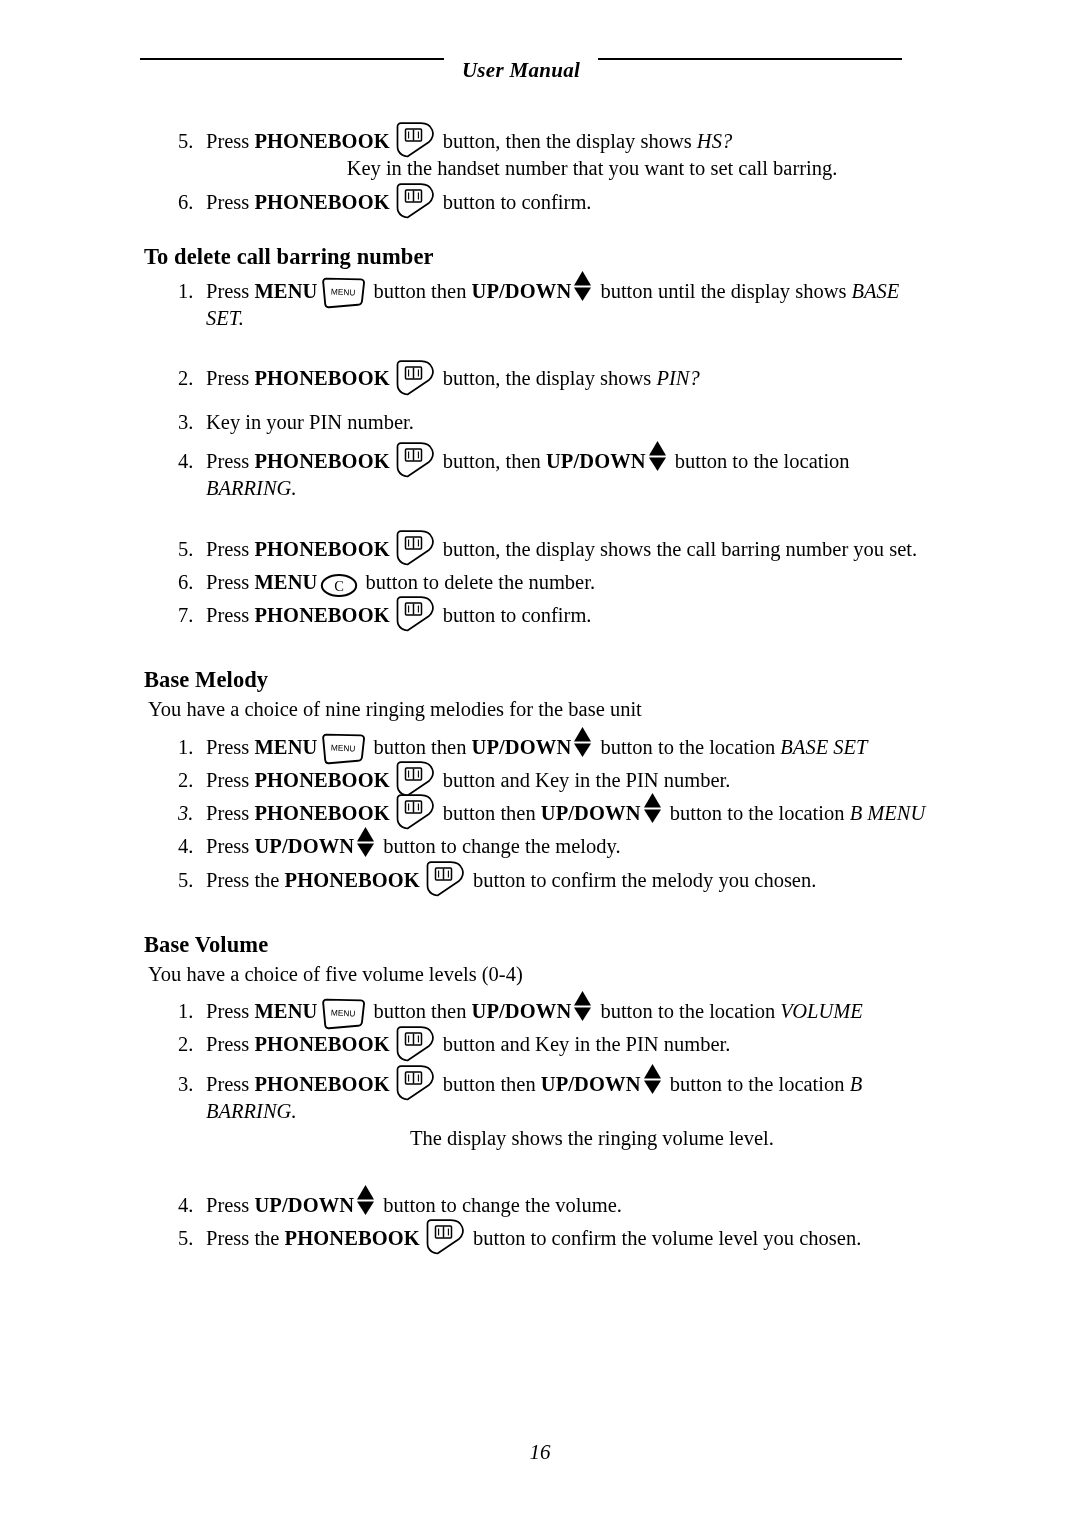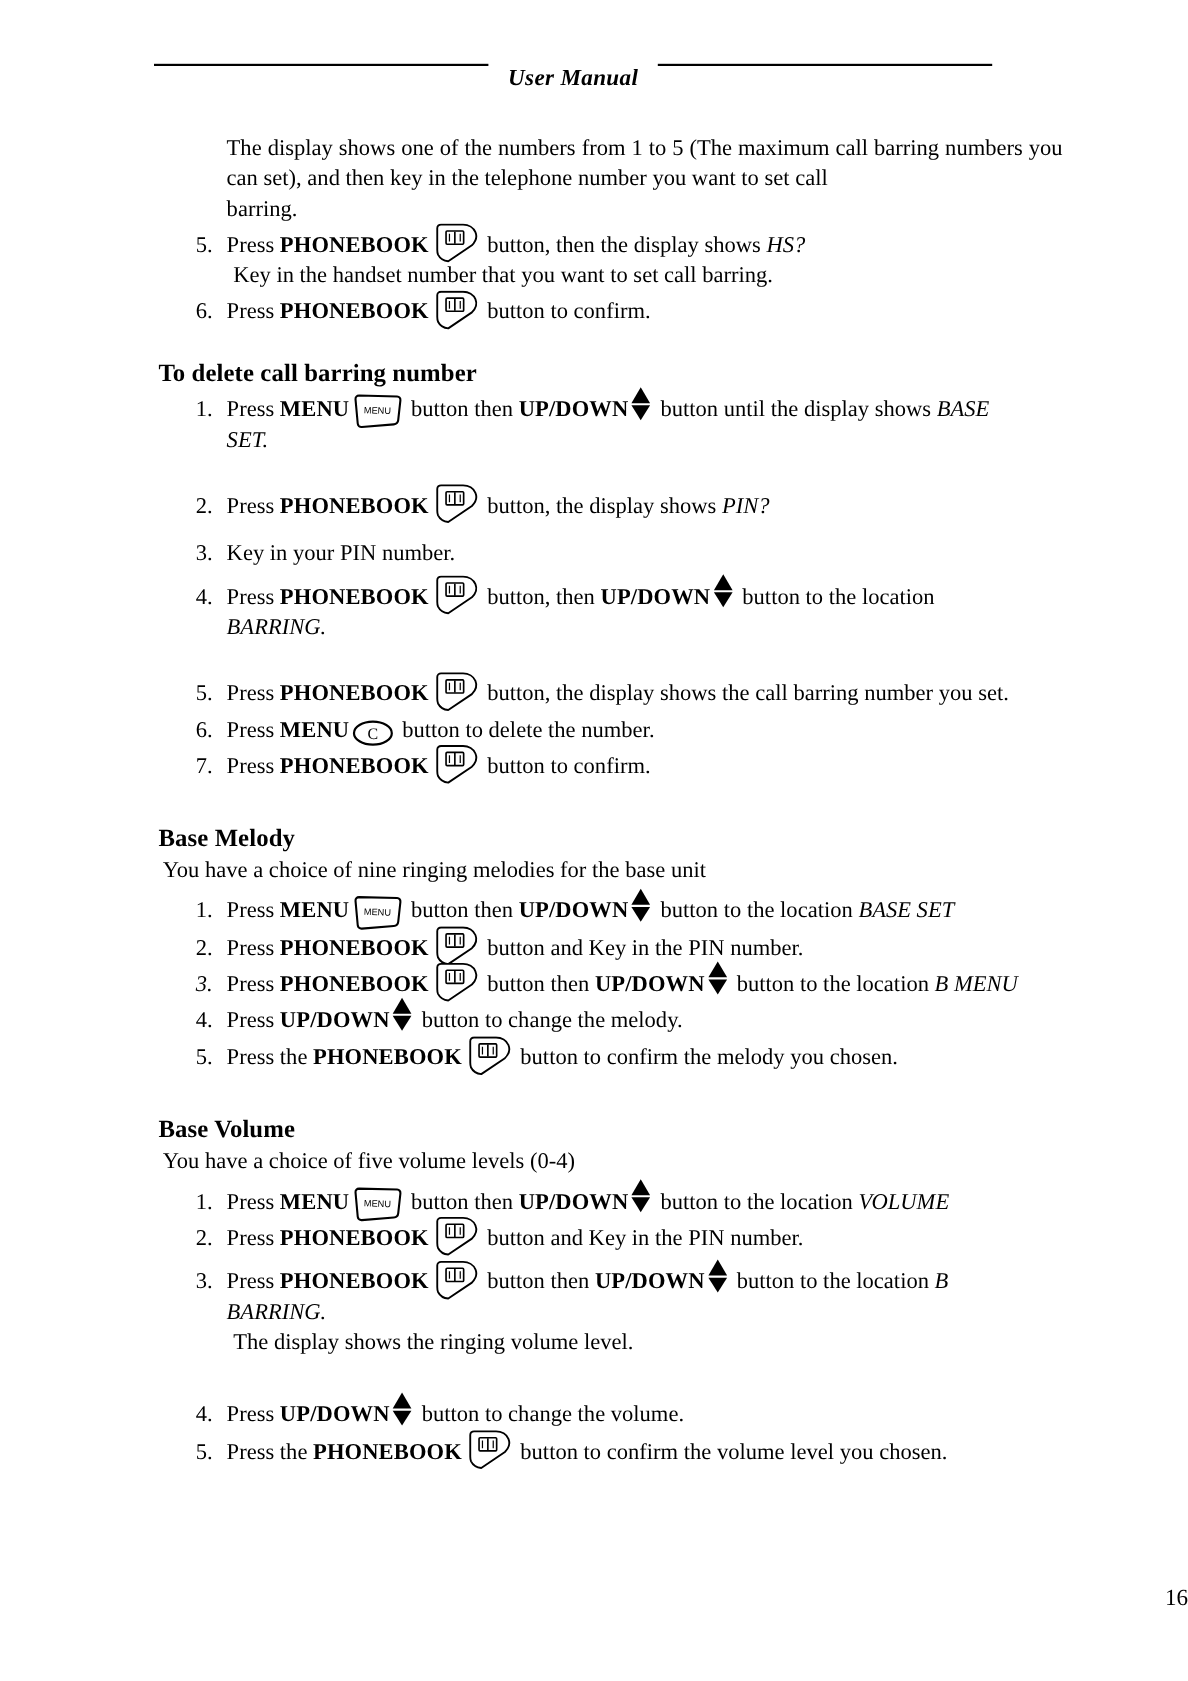--- a/index.html
+++ b/index.html
@@ -103,20 +103,21 @@
     width: 100%;
   }
   .item .cont {
     display: block;
     font-style: italic;
   }
   .item .subline {
     display: block;
     padding-left: 6px;
     font-style: normal;
+    text-align: center;
   }
 
   .kw { font-weight: bold; letter-spacing: .1px; }
   .it { font-style: italic; }
 
   
   .ico {
     display: inline-block;
     vertical-align: middle;
     position: relative;
@@ -153,41 +154,38 @@
     margin: -2px 2px -5px 3px;
   }
   .ico-clear svg { display: block; }
 
   
   .page-number {
     position: absolute;
     left: 0;
     right: 0;
     top: 1440px;
-    text-align: right;
+    text-align: center;
     font-size: 21px;
+    font-style: italic;
   }
 </style>
 </head>
 <body>
 
 <div class="page">
 
   <div class="header">
     <div class="rule left"></div>
     <div class="title">User Manual</div>
     <div class="rule right"></div>
   </div>
 
   <div class="content">
 
-    <p class="intro">
-      <span>The display shows one of the numbers from 1 to 5 (The maximum call barring numbers you can set), and then key in the telephone number you want to set call</span>
-      <span class="lastline">barring.</span>
-    </p>
 
     <div class="item">
       <span class="num">5.</span>
       <span class="body"><span>Press </span><span class="kw">PHONEBOOK</span><span class="ico ico-phonebook"><svg viewBox="0 0 44 36" xmlns="http://www.w3.org/2000/svg">
               <path d="M5.5 4.5 C5.5 2.4 7 1.2 9 1.2 L29 1.2 C34 1.2 38.5 4 40.2 8 C42 12.2 40.5 16.5 37 20 L15.5 34.5 C12 34.2 8 32 6.2 28.5 C5.6 27 5.5 25.5 5.5 24 Z" fill="#ffffff" stroke="#000000" stroke-width="1.7" stroke-linejoin="round"></path>
               <rect x="13.5" y="7" width="16" height="12" rx="1" fill="#ffffff" stroke="#000000" stroke-width="1.5"></rect>
               <line x1="21.5" y1="7.6" x2="21.5" y2="18.5" stroke="#000000" stroke-width="1.5"></line>
               <line x1="16.6" y1="9.6" x2="16.6" y2="16.6" stroke="#000000" stroke-width="1.1"></line>
               <line x1="26.4" y1="9.6" x2="26.4" y2="16.6" stroke="#000000" stroke-width="1.1"></line>
             </svg></span><span> button, then the display shows </span><span class="it">HS?</span>

